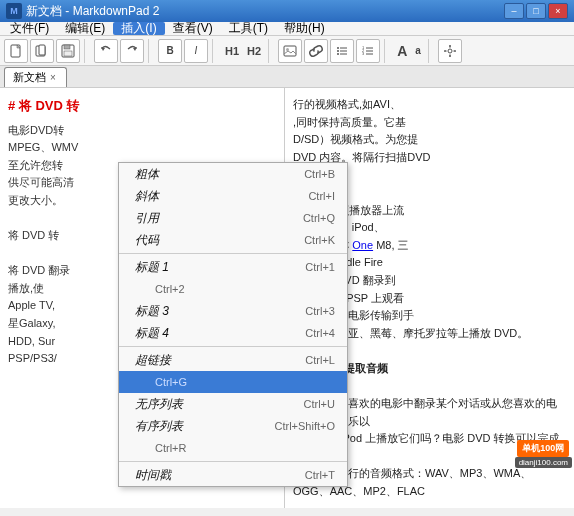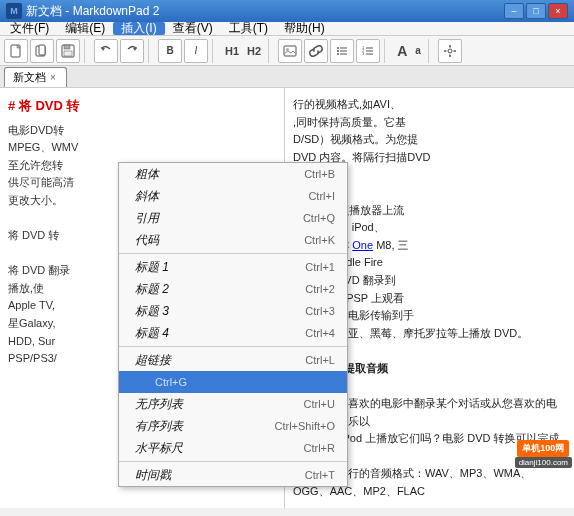--- a/index.html
+++ b/index.html
@@ -404,21 +404,20 @@
       <div class="menu-dropdown-item">
         <span class="item-label">代码</span>
         <span class="item-shortcut">Ctrl+K</span>
       </div>
       <div class="menu-separator"></div>
       <div class="menu-dropdown-item">
         <span class="item-label">标题 1</span>
         <span class="item-shortcut">Ctrl+1</span>
       </div>
       <div class="menu-dropdown-item">
-        <span class="item-label">标题 2</span>
         <span class="item-shortcut">Ctrl+2</span>
       </div>
       <div class="menu-dropdown-item">
         <span class="item-label">标题 3</span>
         <span class="item-shortcut">Ctrl+3</span>
       </div>
       <div class="menu-dropdown-item">
         <span class="item-label">标题 4</span>
         <span class="item-shortcut">Ctrl+4</span>
       </div>
@@ -432,21 +431,20 @@
       </div>
       <div class="menu-dropdown-item">
         <span class="item-label">无序列表</span>
         <span class="item-shortcut">Ctrl+U</span>
       </div>
       <div class="menu-dropdown-item">
         <span class="item-label">有序列表</span>
         <span class="item-shortcut">Ctrl+Shift+O</span>
       </div>
       <div class="menu-dropdown-item">
-        <span class="item-label">水平标尺</span>
         <span class="item-shortcut">Ctrl+R</span>
       </div>
       <div class="menu-separator"></div>
       <div class="menu-dropdown-item">
         <span class="item-label">时间戳</span>
         <span class="item-shortcut">Ctrl+T</span>
       </div>
     </div>
 
   <div style="position:absolute;bottom:40px;right:2px;z-index:300;display:flex;flex-direction:column;align-items:center;">

